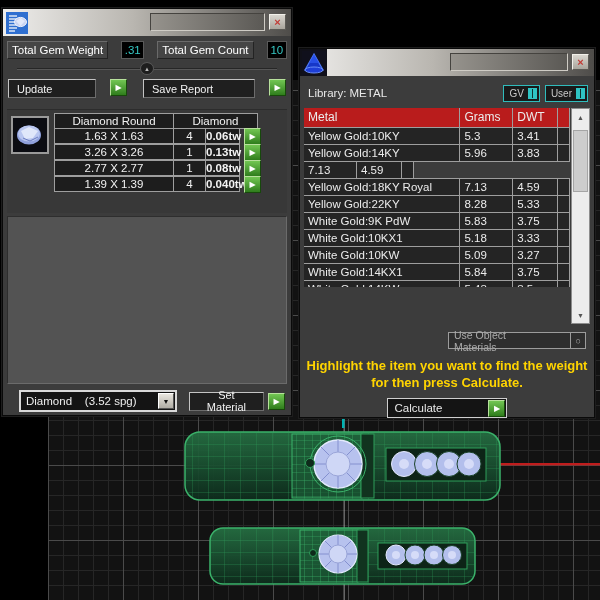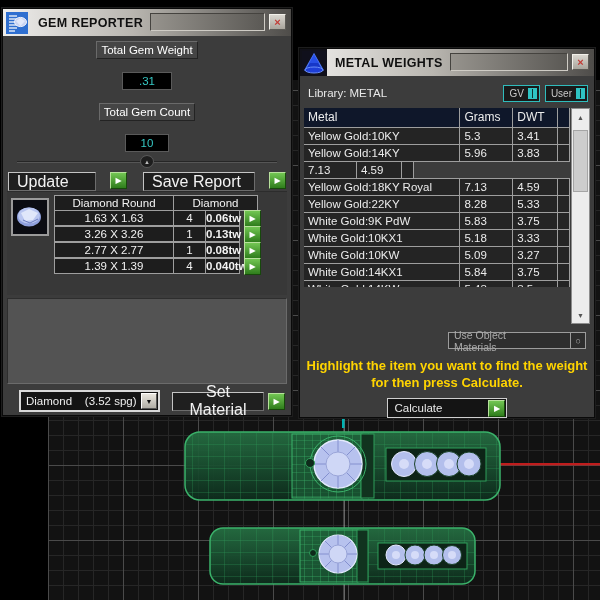--- a/index.html
+++ b/index.html
@@ -18,35 +18,35 @@
   .vp-svg{position:absolute;left:0;top:0;width:600px;height:600px;z-index:1;pointer-events:none;}
 
   
   .dlg{position:absolute;background:#3c3c3c;border:1px solid #0a0a0a;box-shadow:0 0 0 1px #1d1d1d;z-index:2;}
   .tbar{height:27px;display:flex;align-items:stretch;background:linear-gradient(90deg,#efeeec 0%,#b9b6b0 45%,#4e4c49 100%);position:relative;}
   .ticon{width:27px;height:27px;flex:0 0 27px;display:flex;align-items:center;justify-content:center;}
   .ttext{font-size:12.5px;font-weight:bold;color:#101010;align-self:center;margin-left:8px;letter-spacing:.3px;}
   .trecess{position:absolute;right:26px;top:4px;height:18px;width:40%;background:linear-gradient(90deg,#96938d,#5b5955);border:1px solid;border-color:#45433f #cfccc5 #cfccc5 #45433f;}
   .xbtn{position:absolute;right:5px;top:5px;width:17px;height:16px;background:linear-gradient(180deg,#d9d6cf,#a9a59c);border:1px solid;border-color:#f2f0ea #5c5a55 #5c5a55 #f2f0ea;color:#c23b35;font-weight:bold;font-size:11px;line-height:14px;text-align:center;cursor:pointer;}
 
-  .btn3d{background:#1f1f1f;color:#f2f2f2;border:1px solid;border-color:#c4c4c4 #6c6c6c #6c6c6c #c4c4c4;font-size:16px;padding:1px 8px;height:19px;display:inline-flex;align-items:center;}
+  .btn3d{background:#1f1f1f;color:#f2f2f2;border:1px solid;border-color:#c4c4c4 #6c6c6c #6c6c6c #c4c4c4;font-size:11px;padding:1px 8px;height:19px;display:inline-flex;align-items:center;}
   .play{width:17px;height:17px;flex:0 0 17px;background:linear-gradient(180deg,#72c653,#2f7d1c);border:1px solid;border-color:#b8e09d #17490b #17490b #b8e09d;color:#fff;font-size:8px;display:inline-flex;align-items:center;justify-content:center;margin-left:4px;cursor:pointer;}
 
   
   .gr{left:2px;top:8px;width:290px;height:408px;}
   .gr-body{padding:5px 4px 4px 4px;display:flex;flex-direction:column;height:381px;}
-  .tot-row{display:flex;align-items:center;gap:13px;flex-direction:column;}
+  .tot-row{display:flex;align-items:center;gap:13px;}
   .tot-label{background:#454545;border:1px solid;border-color:#6a6a6a #232323 #232323 #6a6a6a;color:#fff;font-size:11.5px;padding:2px 4px;white-space:nowrap;}
   .tot-val{background:#000;border:1px solid #5a5a5a;color:#35c8c4;font-size:11.5px;text-align:center;padding:2px 0;}
   .collapse{position:relative;height:13px;margin:3px 10px 0 10px;}
   .collapse:before{content:"";position:absolute;left:0;right:0;top:6px;border-top:1px solid #262626;border-bottom:1px solid #565656;}
   .col-knob{position:absolute;left:50%;top:0;margin-left:-7px;width:14px;height:13px;border-radius:50%;background:#1e1e1e;border:1px solid #585858;color:#bdbdbd;font-size:6px;line-height:12px;text-align:center;cursor:pointer;}
   .gr-btns{display:flex;justify-content:center;gap:10px;margin-top:4px;}
   .gr-btns .btn3d{justify-content:flex-start;}
-  .gem-panel{margin-top:0;background:#383838;border-top:1px solid #2c2c2c;padding:4px 2px;display:flex;min-height:104px;position:relative;}
+  .gem-panel{margin-top:11px;background:#383838;border-top:1px solid #2c2c2c;padding:4px 2px;display:flex;min-height:104px;position:relative;}
   .gem-photo{width:38px;height:38px;flex:0 0 38px;margin:2px;background:#0b0c12;border:2px solid #9a9a9a;}
   .gtable{margin-left:4px;display:flex;flex-direction:column;}
   .grow{display:flex;margin-top:-1px;}
   .gcell{background:#1d1d1d;border:1px solid #9e9e9e;color:#f2f2f2;font-size:11.5px;text-align:center;height:16px;line-height:14px;margin-left:-1px;}
   .gc-size{width:120px;} .gc-cnt{width:33px;} .gc-wt{width:35px;font-weight:bold;}
   .gc-h1{width:120px;} .gc-h2{width:85px;}
   .gr-spacer{flex:1;margin-top:3px;background:#535353;border:1px solid;border-color:#2e2e2e #6b6b6b #6b6b6b #2e2e2e;}
   .gr-bottom{margin-top:5px;display:flex;align-items:center;padding:0 2px 0 12px;height:24px;}
   .combo{display:flex;align-items:center;width:162px;height:22px;background:#141414;border:2px solid #d9d9d9;}
   .combo-val{flex:1;color:#eee;font-size:11.5px;padding-left:5px;white-space:pre;overflow:hidden;}
@@ -59,21 +59,21 @@
   .lib-row{display:flex;align-items:center;height:18px;margin:2px 2px 6px 4px;}
   .lib-label{color:#e8e8e8;font-size:11.5px;flex:1;}
   .tealbtn{display:inline-flex;align-items:center;background:#1a1a1a;border:1px solid #2fbcbc;height:17px;padding:0 2px 0 5px;margin-left:5px;color:#c9c9c9;font-size:10px;cursor:pointer;}
   .teal-ind{width:9px;height:11px;margin-left:4px;background:#2fc4c4;position:relative;}
   .teal-ind:before{content:"";position:absolute;left:4px;top:1px;bottom:1px;width:1px;background:#10302e;}
   .mw-tablewrap{display:flex;}
   .mtable{display:flex;flex-direction:column;overflow:hidden;height:216px;}
   .mrow{display:flex;margin-top:-1px;}
   .mcell{background:#242424;border:1px solid #9e9e9e;color:#ececec;font-size:11.5px;height:18px;line-height:16px;margin-left:-1px;padding:0 4px;overflow:hidden;white-space:nowrap;}
   .mc-metal{width:158px;} .mc-g{width:54px;} .mc-d{width:46px;} .mc-x{width:13px;padding:0;}
-  .mhead .mcell{background:#0f172a;height:21px;line-height:19px;font-size:12px;}
+  .mhead .mcell{background:#b91c1c;height:21px;line-height:19px;font-size:12px;}
   .mrow-partial{height:7px;overflow:hidden;}
   .sbar{width:19px;height:216px;margin-left:1px;display:flex;flex-direction:column;background:#ededed;border:1px solid #8d8d8d;}
   .sbtn{height:16px;background:#ededed;color:#555;font-size:7px;display:flex;align-items:center;justify-content:center;cursor:pointer;}
   .strack{flex:1;position:relative;}
   .sthumb{position:absolute;left:1px;right:1px;top:5px;height:62px;background:#cdcdcd;border:1px solid #a5a5a5;cursor:grab;}
   .uom-row{display:flex;justify-content:flex-end;margin:8px 4px 0 0;}
   .uom{display:flex;align-items:center;width:138px;height:17px;background:#2e2e2e;border:1px solid #9c9c9c;color:#ababab;font-size:10.5px;padding-left:5px;cursor:pointer;gap:20px;}
   .uom-circ{margin-left:auto;border-left:1px solid #9c9c9c;width:15px;height:100%;display:flex;align-items:center;justify-content:center;font-size:9px;color:#aaa;}
   .instr{margin-top:8px;text-align:center;color:#ffd400;font-weight:bold;font-size:13px;line-height:17px;}
   .calc-row{display:flex;justify-content:center;margin-top:7px;}
@@ -165,21 +165,20 @@
       <span class="ticon">
         <svg width="24" height="24" viewBox="0 0 24 24">
             <rect x="1" y="1" width="22" height="22" fill="#2f6fd0"></rect>
             <g stroke="#dce6f5" stroke-width="1.4">
               <path d="M4 5h8M4 8h8M4 11h6M4 14h8M4 17h8M4 20h6"></path>
             </g>
             <ellipse cx="15.5" cy="11" rx="6" ry="4.6" fill="#c9d4f2" stroke="#eef2fc"></ellipse>
             <path d="M11 10l4.5-3 4.5 3-4.5 5z" fill="#e8edfb" opacity="0.8"></path>
           </svg>
       </span>
-      <span class="ttext">GEM REPORTER</span>
       <span class="trecess"></span>
       <span class="xbtn">×</span>
     </div>
     <div class="gr-body">
       <div class="tot-row">
         <span class="tot-label" style="flex:1;">Total Gem Weight</span>
         <span class="tot-val" style="width:50px;">.31</span>
         <span class="tot-label" style="flex:1;">Total Gem Count</span>
         <span class="tot-val" style="width:44px;">10</span>
       </div>
@@ -253,21 +252,20 @@
   <div class="dlg mw">
     <div class="tbar">
       <span class="ticon" style="background:#101018;">
         <svg width="24" height="24" viewBox="0 0 24 24">
             <rect width="24" height="24" fill="#10101c"></rect>
             <path d="M12 3L3 19h18z" fill="#1637c8" stroke="#4d78f5" stroke-width="1.2"></path>
             <ellipse cx="12" cy="19" rx="9" ry="3" fill="#1e3fd8" stroke="#6a8ef8"></ellipse>
             <path d="M12 3l-5 9h10z" fill="#2c55ee" opacity="0.8"></path>
           </svg>
       </span>
-      <span class="ttext">METAL WEIGHTS</span>
       <span class="trecess"></span>
       <span class="xbtn">×</span>
     </div>
     <div class="mw-body">
       <div class="lib-row">
         <span class="lib-label">Library: METAL</span>
         <span class="tealbtn">
           <span>GV</span>
           <span class="teal-ind"></span>
         </span>

